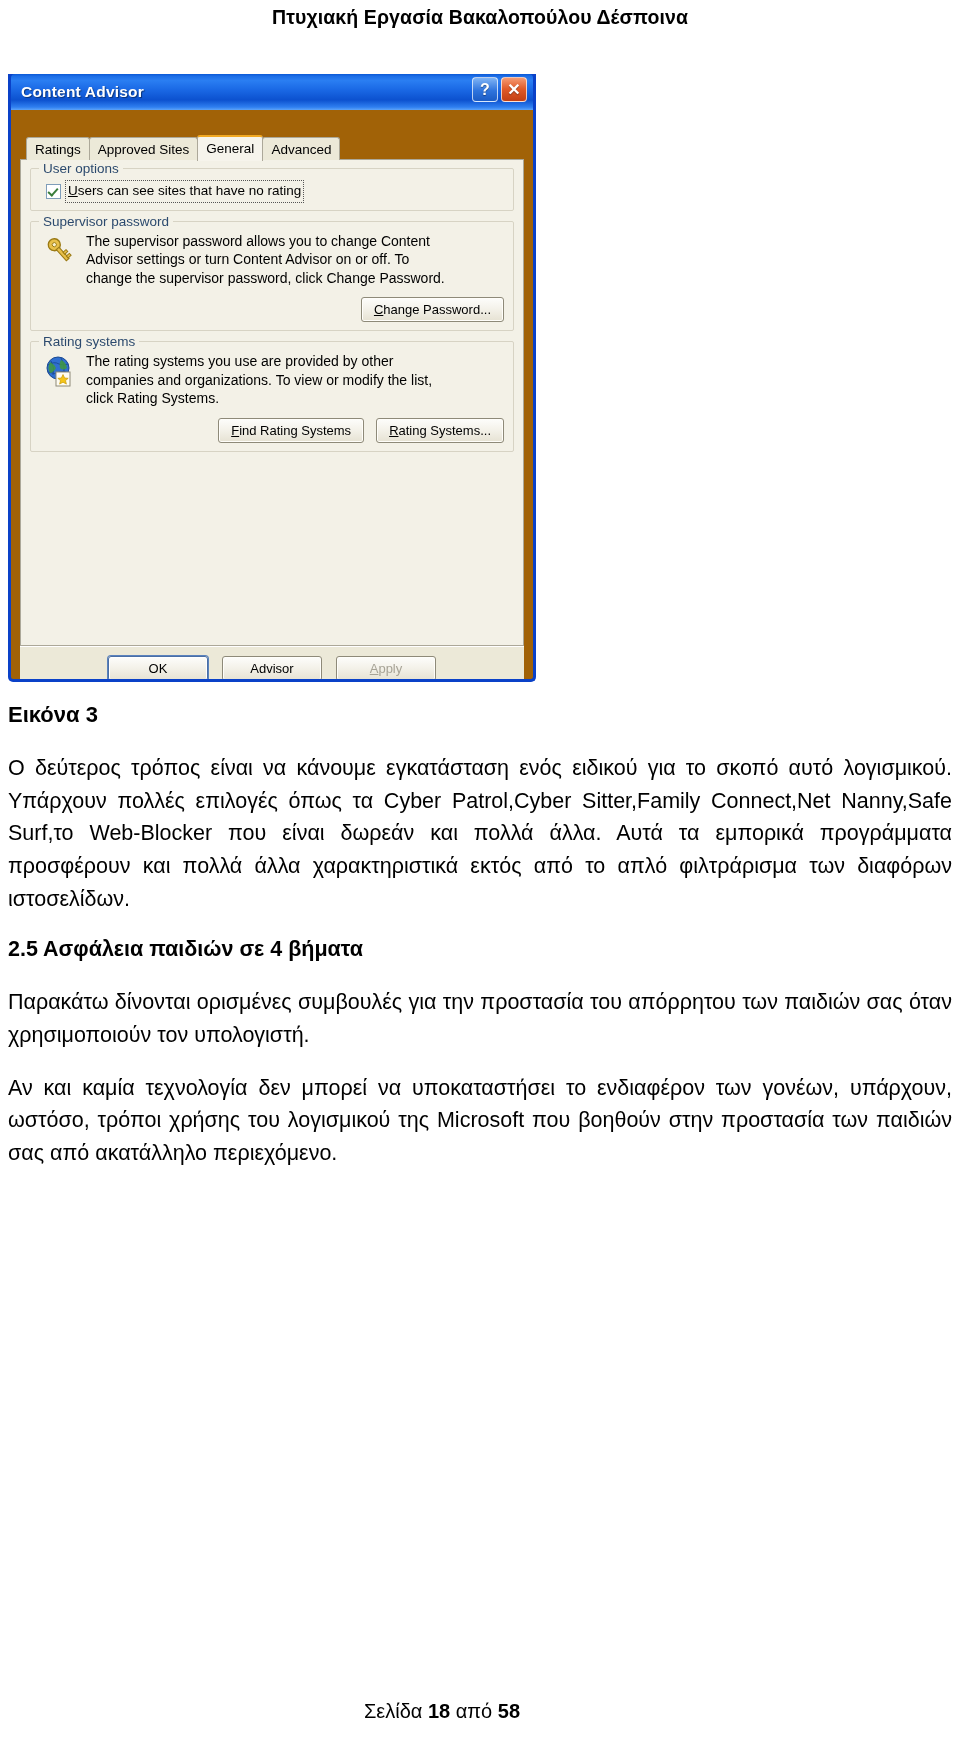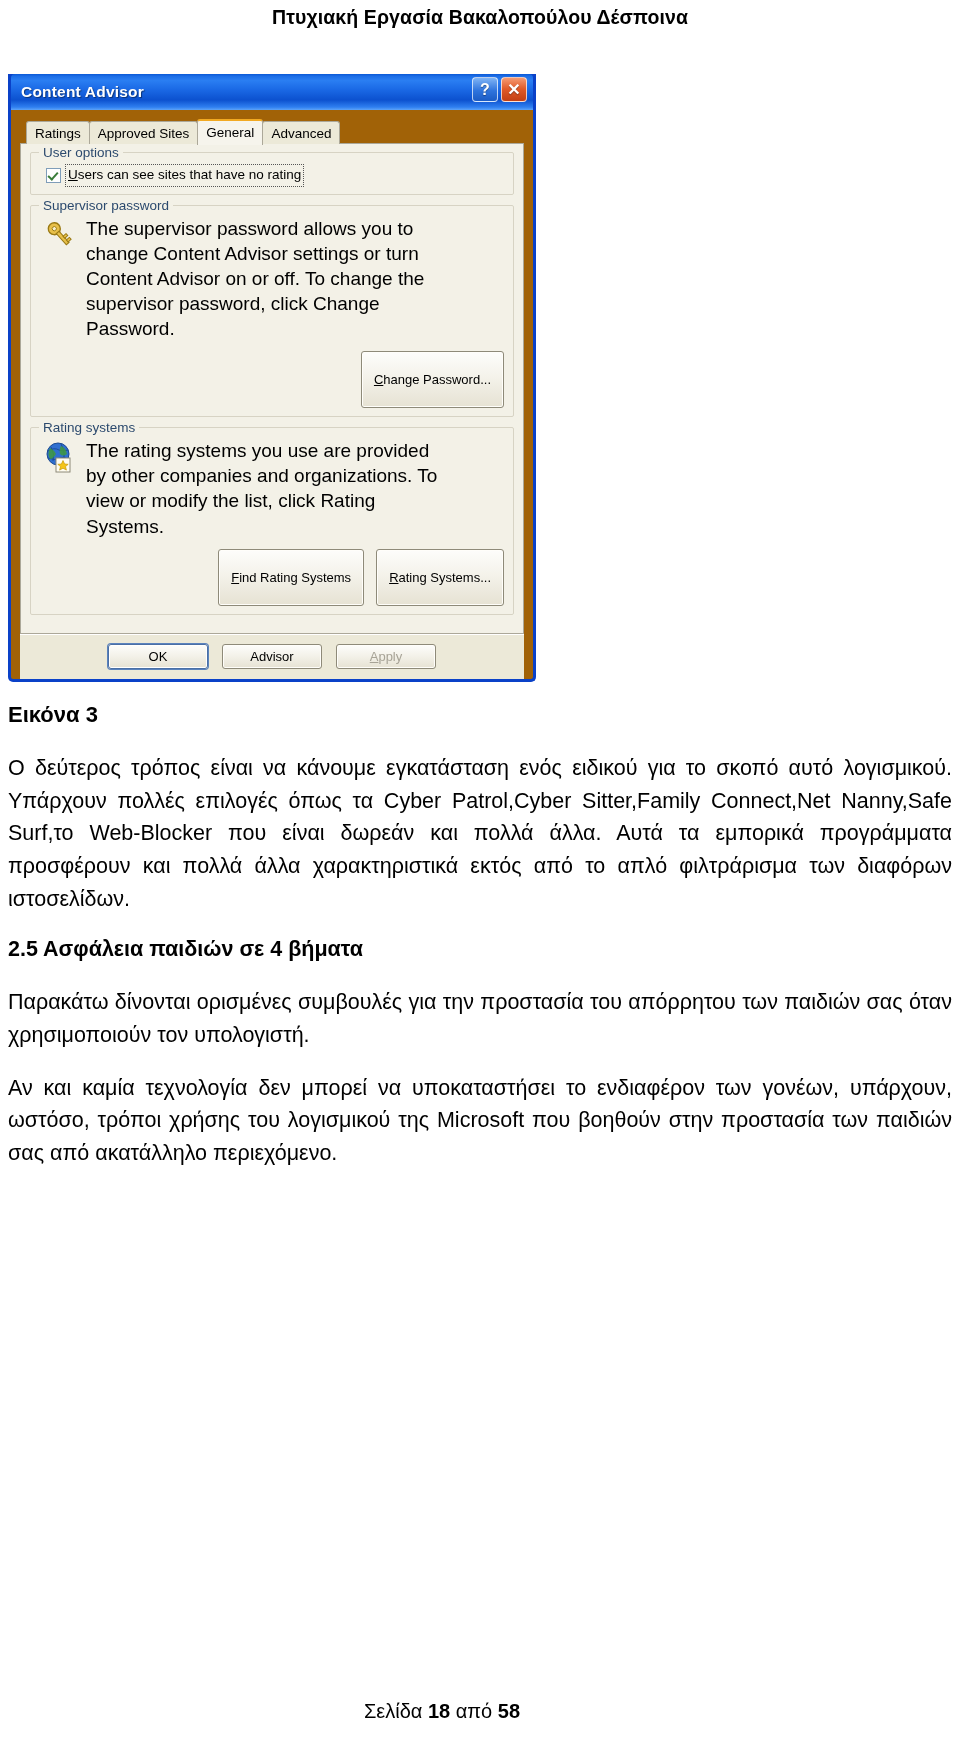--- a/index.html
+++ b/index.html
@@ -91,20 +91,21 @@
   .tb-close {
     background: linear-gradient(to bottom, #f59a72, #e05a28 48%, #c33f13);
   }
 
   .dlg-body {
     padding: 10px 9px 0 9px;
     height: calc(100% - 36px);
     box-sizing: border-box;
     display: flex;
     flex-direction: column;
+    margin-top: 16px;
   }
 
   
   .tabstrip {
     display: flex;
     align-items: flex-end;
     height: 24px;
     padding-left: 6px;
     position: relative;
     z-index: 2;
@@ -195,41 +196,41 @@
     outline: 1px dotted #555;
     outline-offset: 2px;
   }
 
   .icon-text-row {
     display: flex;
     align-items: flex-start;
     margin-left: 3px;
   }
   .desc {
-    font-size: 19px;
+    font-size: 14px;
     line-height: 1.32;
     margin-left: 9px;
     color: #000;
     max-width: 360px;
   }
   .glyph {
     width: 34px;
     height: 34px;
     flex: 0 0 auto;
     margin-top: 2px;
   }
   .btnrow {
     display: flex;
     justify-content: flex-end;
     margin-top: 10px;
     gap: 12px;
   }
   .btn {
     font-size: 13px;
-    padding: 20px 12px;
+    padding: 4px 12px;
     background: linear-gradient(to bottom, #fdfdfb 0%, #f4f2ea 46%, #e6e2d3 100%);
     border: 1px solid #8e8a79;
     border-radius: 3px;
     color: #000;
     min-width: 60px;
     text-align: center;
     white-space: nowrap;
     box-shadow: inset 0 0 0 1px #fffefa;
   }
   .btn .acc { text-decoration: underline; }

